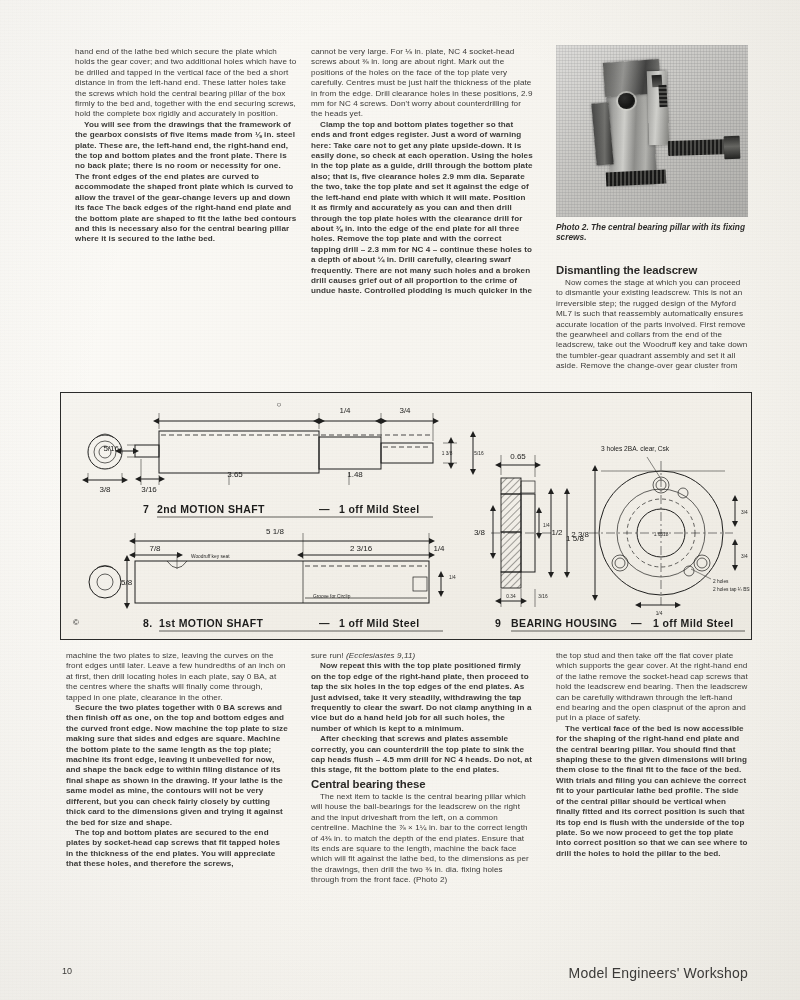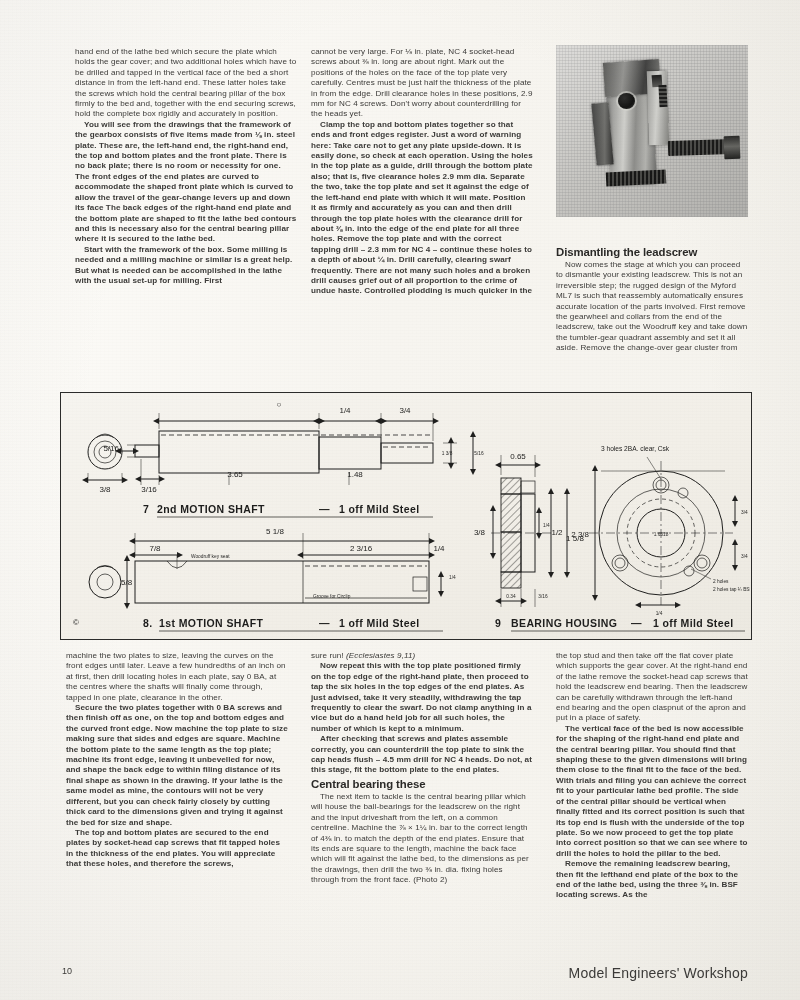--- a/index.html
+++ b/index.html
@@ -62,21 +62,21 @@
     margin-top: 2px;
     margin-bottom: 1px;
     letter-spacing: -0.1px;
   }
   .col .subhead + p { text-indent: 9px; }
   em { font-style: italic; }
 
   
   #col-top-1 { left: 66px;  top: 47px;  width: 222px; margin-left: 9px; }
   #col-top-2 { left: 311px; top: 47px;  width: 222px; }
-  #col-top-3 { left: 556px; top: 244px; width: 192px; }
+  #col-top-3 { left: 556px; top: 262px; width: 192px; }
 
   
   #col-bot-1 { left: 66px;  top: 651px; width: 222px; }
   #col-bot-2 { left: 311px; top: 651px; width: 222px; }
   #col-bot-3 { left: 556px; top: 651px; width: 192px; }
 
   
   #photo-frame {
     position: absolute;
     left: 556px;
@@ -218,21 +218,20 @@
 </style>
 </head>
 <body>
 
 <div id="page">
   <div id="paper-texture"></div>
 
   <div class="col" id="col-top-1">
     <p>hand end of the lathe bed which secure the plate which holds the gear cover; and two additional holes which have to be drilled and tapped in the vertical face of the bed a short distance in from the left-hand end. These latter holes take the screws which hold the central bearing pillar of the box firmly to the bed and, together with the end securing screws, hold the complete box rigidly and accurately in position.</p>
     <p>You will see from the drawings that the framework of the gearbox consists of five items made from ⅛ in. steel plate. These are, the left-hand end, the right-hand end, the top and bottom plates and the front plate. There is no back plate; there is no room or necessity for one. The front edges of the end plates are curved to accommodate the shaped front plate which is curved to allow the travel of the gear-change levers up and down its face The back edges of the right-hand end plate and the bottom plate are shaped to fit the lathe bed contours and this is necessary also for the central bearing pillar where it is secured to the lathe bed.</p>
-    <p>Start with the framework of the box. Some milling is needed and a milling machine or similar is a great help. But what is needed can be accomplished in the lathe with the usual set-up for milling. First</p>
   </div>
 
   <div class="col" id="col-top-2">
     <p>cannot be very large. For ⅛ in. plate, NC 4 socket-head screws about ⅜ in. long are about right. Mark out the positions of the holes on the face of the top plate very carefully. Centres must be just half the thickness of the plate in from the edge. Drill clearance holes in these positions, 2.9 mm for NC 4 screws. Don't worry about counterdrilling for the heads yet.</p>
     <p>Clamp the top and bottom plates together so that ends and front edges register. Just a word of warning here: Take care not to get any plate upside-down. It is easily done, so check at each operation. Using the holes in the top plate as a guide, drill through the bottom plate also; that is, five clearance holes 2.9 mm dia. Separate the two, take the top plate and set it against the edge of the left-hand end plate with which it will mate. Position it as firmly and accurately as you can and then drill through the top plate holes with the clearance drill for about ⅜ in. into the edge of the end plate for all three holes. Remove the top plate and with the correct tapping drill – 2.3 mm for NC 4 – continue these holes to a depth of about ¼ in. Drill carefully, clearing swarf frequently. There are not many such holes and a broken drill causes grief out of all proportion to the crime of undue haste. Controlled plodding is much quicker in the</p>
   </div>
 
   <div id="photo-frame">
     <div id="photo-bg"></div>
     <div class="pillar" id="pillar-main"></div>
@@ -240,20 +239,21 @@
     <div class="pillar" id="pillar-right"></div>
     <div class="pillar" id="pillar-left-lip"></div>
     <div id="pillar-bore"></div>
     <div id="pillar-foot"></div>
     <div id="screw-top-a"></div>
     <div id="screw-top-b"></div>
     <div id="screw-shank"></div>
     <div id="screw-head"></div>
     <div id="photo-sheen"></div>
   </div>
+  <div id="photo-caption">Photo 2. The central bearing pillar with its fixing screws.</div>
 
   <div class="col" id="col-top-3">
     <div class="subhead">Dismantling the leadscrew</div>
     <p>Now comes the stage at which you can proceed to dismantle your existing leadscrew. This is not an irreversible step; the rugged design of the Myford ML7 is such that reassembly automatically ensures accurate location of the parts involved. First remove the gearwheel and collars from the end of the leadscrew, take out the Woodruff key and take down the tumbler-gear quadrant assembly and set it all aside. Remove the change-over gear cluster from</p>
   </div>
 
   <div id="drawing-panel">
     <svg width="689" height="245" viewBox="0 0 689 245" xmlns="http://www.w3.org/2000/svg">
       <defs>
         <pattern id="hatchPat" width="5" height="5" patternUnits="userSpaceOnUse" patternTransform="rotate(45)">
@@ -473,20 +473,19 @@
     <p><span>sure run! </span><em>(Ecclesiastes 9,11)</em></p>
     <p>Now repeat this with the top plate positioned firmly on the top edge of the right-hand plate, then proceed to tap the six holes in the top edges of the end plates. As just advised, take it very steadily, withdrawing the tap frequently to clear the swarf. Do not clamp anything in a vice but do a hand held job for all such holes, the number of which is kept to a minimum.</p>
     <p>After checking that screws and plates assemble correctly, you can counterdrill the top plate to sink the cap heads flush – 4.5 mm drill for NC 4 heads. Do not, at this stage, fit the bottom plate to the end plates.</p>
     <div class="subhead">Central bearing these</div>
     <p>The next item to tackle is the central bearing pillar which will house the ball-bearings for the leadscrew on the right and the input driveshaft from the left, on a common centreline. Machine the ⅞ × 1¼ in. bar to the correct length of 4⅜ in. to match the depth of the end plates. Ensure that its ends are square to the length, machine the back face which will fit against the lathe bed, to the dimensions as per the drawings, then drill the two ⅜ in. dia. fixing holes through from the front face. (Photo 2)</p>
   </div>
 
   <div class="col" id="col-bot-3">
     <p>the top stud and then take off the flat cover plate which supports the gear cover. At the right-hand end of the lathe remove the socket-head cap screws that hold the leadscrew end bearing. Then the leadscrew can be carefully withdrawn through the left-hand end bearing and the open claspnut of the apron and put in a place of safety.</p>
     <p>The vertical face of the bed is now accessible for the shaping of the right-hand end plate and the central bearing pillar. You should find that shaping these to the given dimensions will bring them close to the final fit to the face of the bed. With trials and filing you can achieve the correct fit to your particular lathe bed profile. The side of the central pillar should be vertical when finally fitted and its correct position is such that its top end is flush with the underside of the top plate. So we now proceed to get the top plate into correct position so that we can see where to drill the holes to hold the pillar to the bed.</p>
-    <p>Remove the remaining leadscrew bearing, then fit the lefthand end plate of the box to the end of the lathe bed, using the three ⅜ in. BSF locating screws. As the</p>
   </div>
 
   <div id="page-number">10</div>
   <div id="magazine-name">Model Engineers' Workshop</div>
 
   <div id="scan-noise"></div>
 </div>
 
 </body></html>

